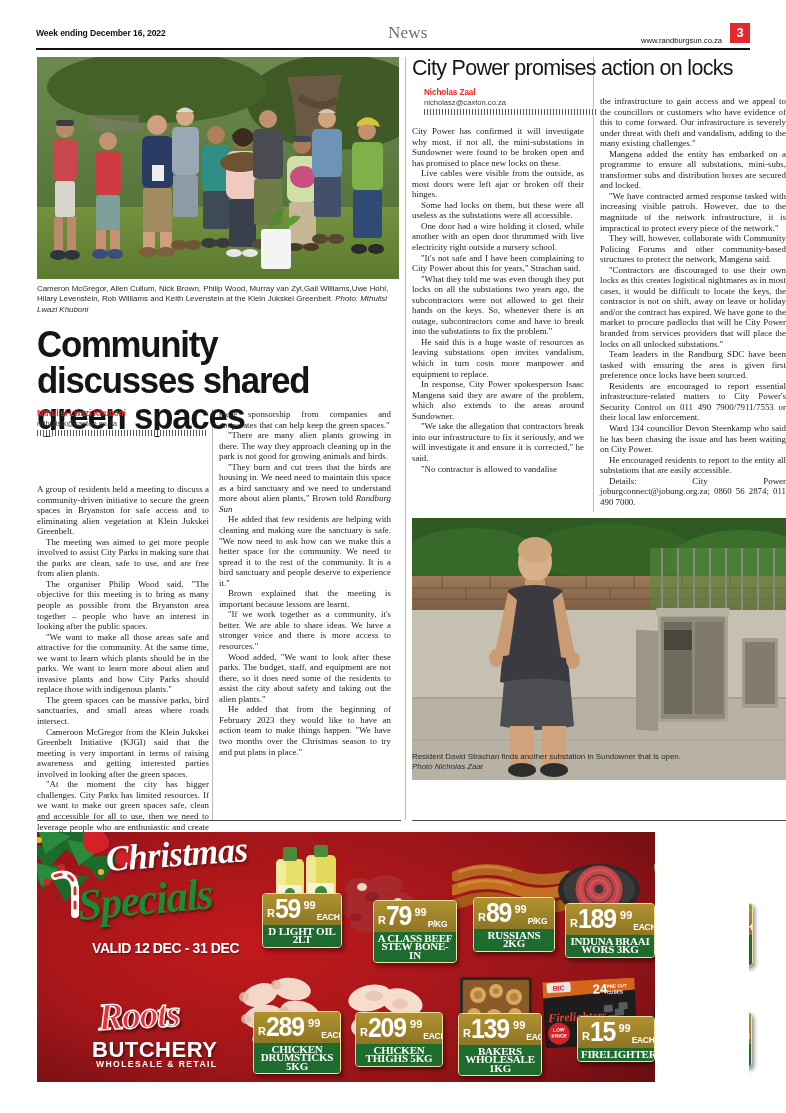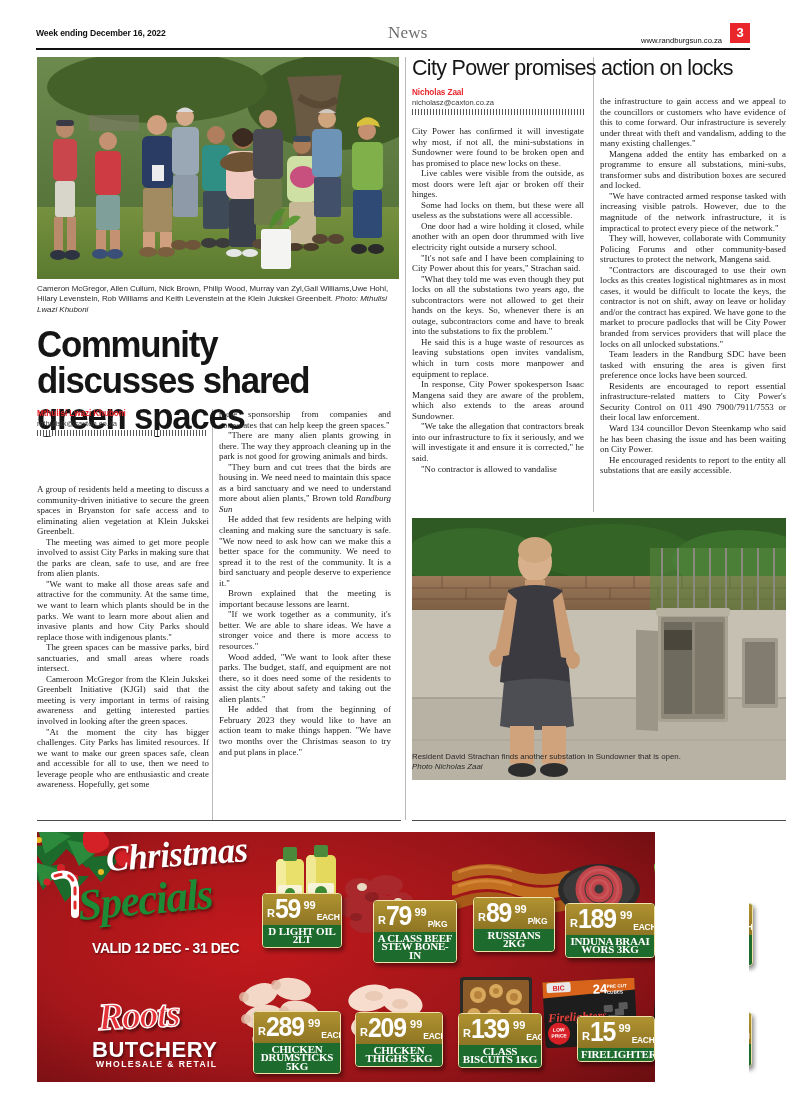--- a/index.html
+++ b/index.html
@@ -142,21 +142,21 @@
   .headline-right {
     position: absolute; left: 412px; top: 57px; width: 374px;
     font-family: "Liberation Sans", sans-serif;
     font-size: 21.5px;
     line-height: 23px;
     letter-spacing: -0.7px;
     color: #171717;
     font-weight: 400;
   }
   .byline-right {
-    position: absolute; left: 412px; top: 88px; width: 172px;
+    position: absolute; left: 424px; top: 88px; width: 172px;
   }
   #right-col-1 { left: 412px; top: 126px; width: 172px; }
   #right-col-2 { left: 600px; top: 96px; width: 186px; }
 
   .photo-sub {
     position: absolute; left: 412px; top: 518px;
     width: 374px; height: 262px;
     overflow: hidden;
   }
   .cap-sub {
@@ -458,20 +458,21 @@
 
   <div class="byline-left">
     <div class="byline-name">Mthulisi Lwazi Khuboni</div>
     <div class="byline-mail">mthulisik@caxton.co.za</div>
     <div class="byline-bars"></div>
   </div>
 
   <div class="col-text" id="left-col-1">
       <p class="noindent">A group of residents held a meeting to discuss a community-driven initiative to secure the green spaces in Bryanston for safe access and to eliminating alien vegetation at Klein Jukskei Greenbelt.</p>
       <p>The meeting was aimed to get more people involved to assist City Parks in making sure that the parks are clean, safe to use, and are free from alien plants.</p>
+      <p>The organiser Philip Wood said, "The objective for this meeting is to bring as many people as possible from the Bryanston area together – people who have an interest in looking after the public spaces.</p>
       <p>"We want to make all those areas safe and attractive for the community. At the same time, we want to learn which plants should be in the parks. We want to learn more about alien and invasive plants and how City Parks should replace those with indigenous plants."</p>
       <p>The green spaces can be massive parks, bird sanctuaries, and small areas where roads intersect.</p>
       <p>Cameroon McGregor from the Klein Jukskei Greenbelt Initiative (KJGI) said that the meeting is very important in terms of raising awareness and getting interested parties involved in looking after the green spaces.</p>
       <p>"At the moment the city has bigger challenges. City Parks has limited resources. If we want to make our green spaces safe, clean and accessible for all to use, then we need to leverage people who are enthusiastic and create awareness. Hopefully, get some</p>
     </div>
   <div class="col-text" id="left-col-2">
       <p class="noindent">more sponsorship from companies and cooperates that can help keep the green spaces."</p>
       <p>"There are many alien plants growing in there. The way they approach cleaning up in the park is not good for growing animals and birds.</p>
       <p>"They burn and cut trees that the birds are housing in. We need need to maintain this space as a bird sanctuary and we need to understand more about alien plants," Brown told <span class="ital">Randburg Sun</span></p>
       <p>He added that few residents are helping with cleaning and making sure the sanctuary is safe. "We now need to ask how can we make this a better space for the community. We need to spread it to the rest of the community. It is a bird sanctuary and people deserve to experience it."</p>
@@ -506,20 +507,21 @@
   <div class="col-text" id="right-col-2">
       <p class="noindent">the infrastructure to gain access and we appeal to the councillors or customers who have evidence of this to come forward. Our infrastructure is severely under threat with theft and vandalism, adding to the many existing challenges."</p>
       <p>Mangena added the entity has embarked on a programme to ensure all substations, mini-subs, transformer subs and distribution boxes are secured and locked.</p>
       <p>"We have contracted armed response tasked with increasing visible patrols. However, due to the magnitude of the network infrastructure, it is impractical to protect every piece of the network."</p>
       <p>They will, however, collaborate with Community Policing Forums and other community-based structures to protect the network, Mangena said.</p>
       <p>"Contractors are discouraged to use their own locks as this creates logistical nightmares as in most cases, it would be difficult to locate the keys, the contractor is not on shift, away on leave or holiday and/or the contract has expired. We have gone to the market to procure padlocks that will be City Power branded from services providers that will place the locks on all unlocked substations."</p>
       <p>Team leaders in the Randburg SDC have been tasked with ensuring the area is given first preference once locks have been sourced.</p>
       <p>Residents are encouraged to report essential infrastructure-related matters to City Power's Security Control on 011 490 7900/7911/7553 or their local law enforcement.</p>
       <p>Ward 134 councillor Devon Steenkamp who said he has been chasing the issue and has been waiting on City Power.</p>
       <p>He encouraged residents to report to the entity all substations that are easily accessible.</p>
+      <p>Details: City Power joburgconnect@jobung.org.za; 0860 56 2874; 011 490 7000.</p>
     </div>
 
   <div class="photo-sub">
     <svg width="374" height="262" viewBox="0 0 374 262" xmlns="http://www.w3.org/2000/svg">
       <defs>
         <linearGradient id="wallg" x1="0" y1="0" x2="0" y2="1">
           <stop offset="0%" stop-color="#9e7a5a"></stop>
             <stop offset="100%" stop-color="#7d5f44"></stop>
         </linearGradient>
       </defs>
@@ -869,21 +871,21 @@
     <div class="tag-bot">CHICKEN THIGHS 5KG</div>
   </div>
 
   <div class="tag" style="left:458px; top:1013px; width:82px;">
     <div class="tag-top">
       <span class="tag-r">R</span>
       <span class="tag-big">139</span>
       <span class="tag-cents">99</span>
       <span class="tag-unit">EACH</span>
     </div>
-    <div class="tag-bot">CLASS BISCUITS 1KG</div>
+    <div class="tag-bot">BAKERS WHOLESALE 1KG</div>
   </div>
 
   <div class="tag" style="left:577px; top:1016px; width:76px;">
     <div class="tag-top">
       <span class="tag-r">R</span>
       <span class="tag-big">15</span>
       <span class="tag-cents">99</span>
       <span class="tag-unit">EACH</span>
     </div>
     <div class="tag-bot">FIRELIGHTERS</div>

